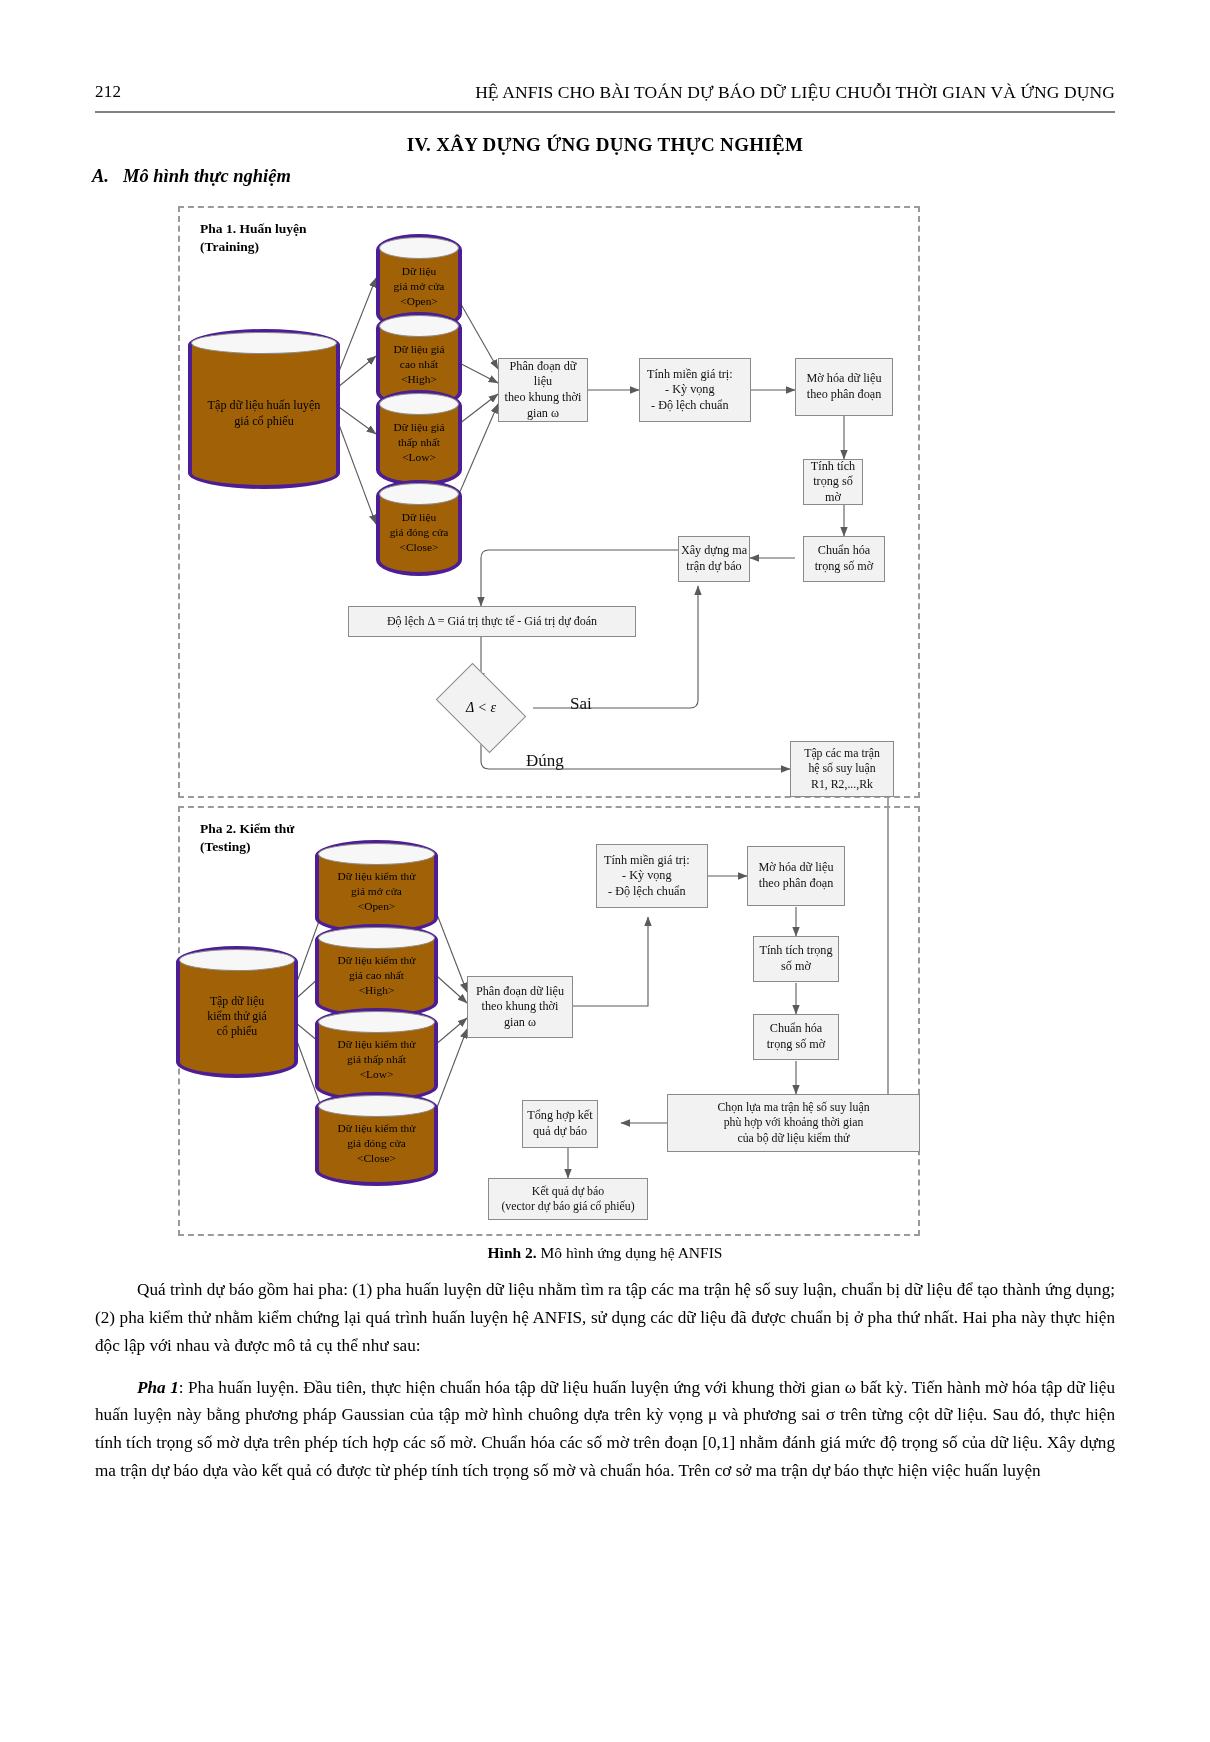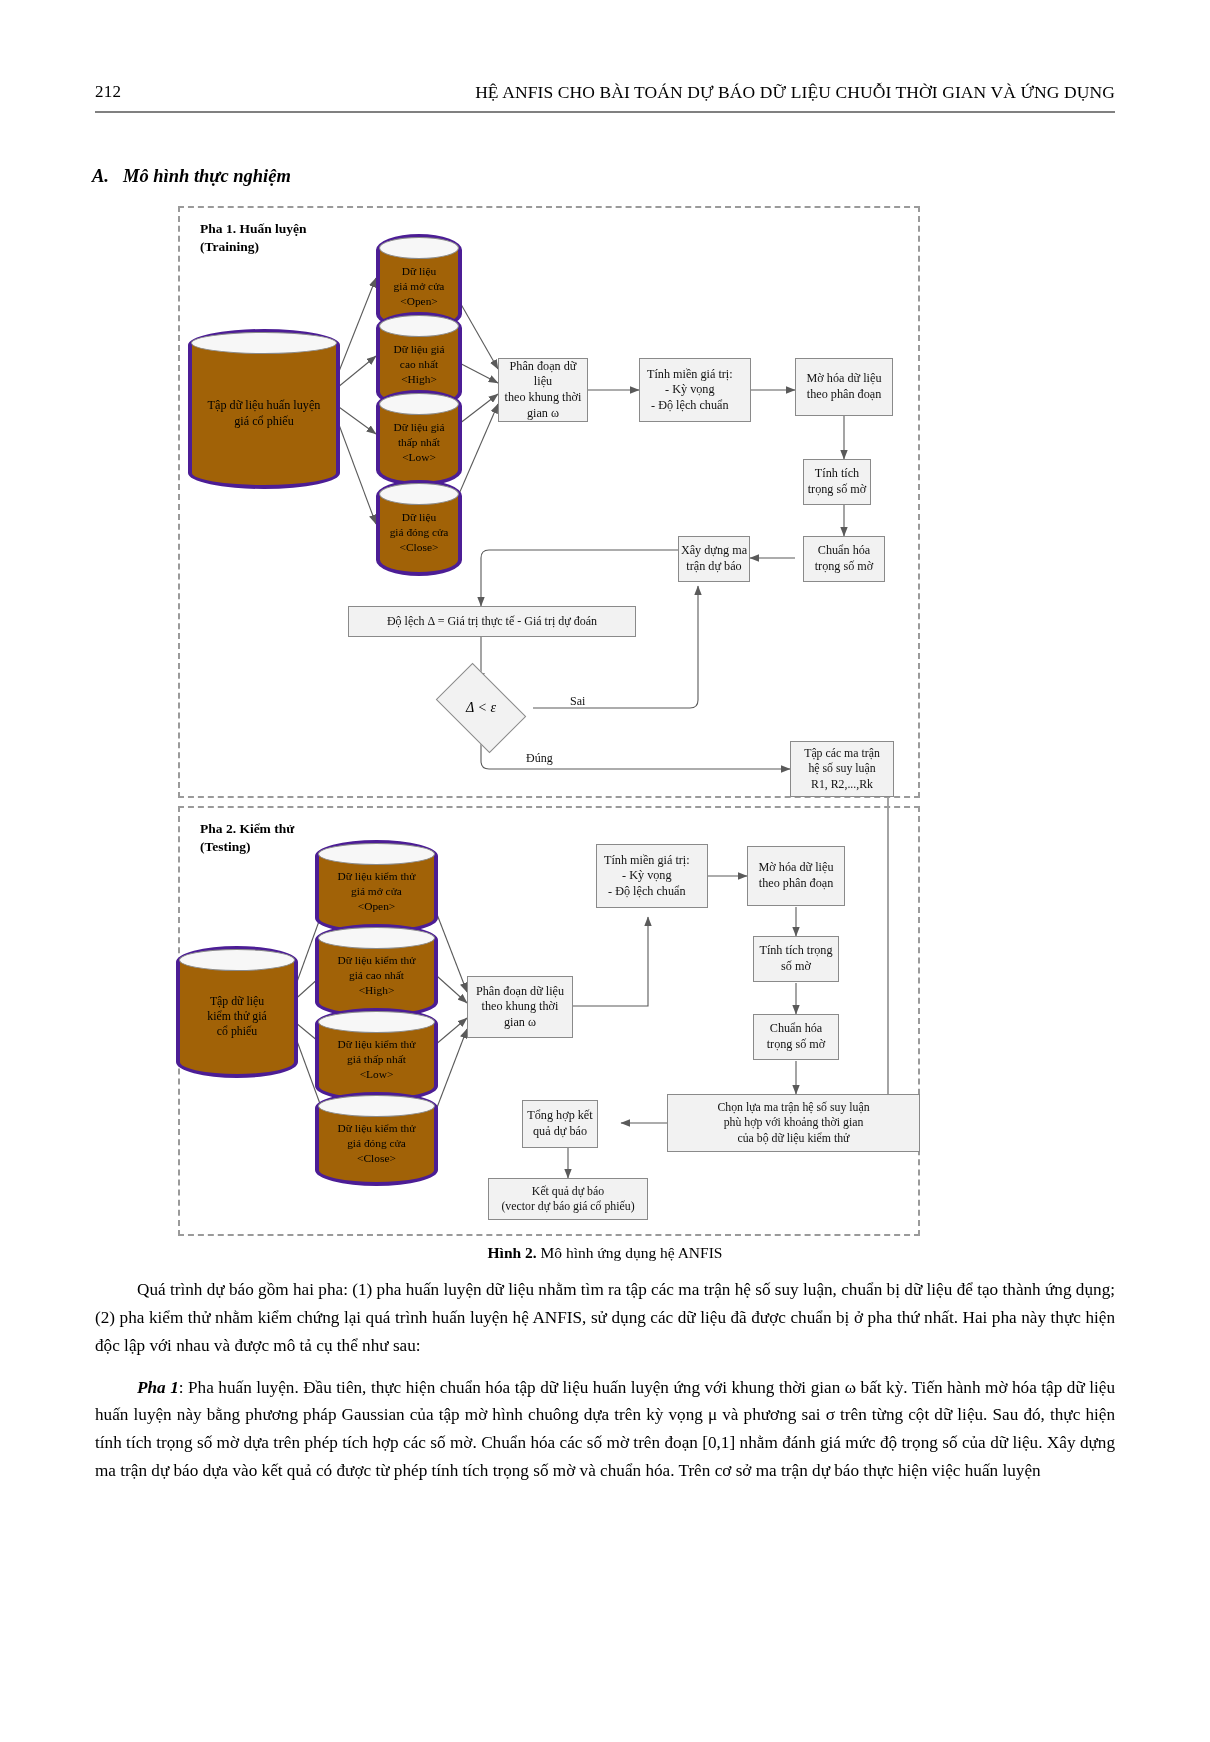--- a/index.html
+++ b/index.html
@@ -45,21 +45,21 @@
     border:1px solid #8a8a8a;border-radius:50%;background:#f7f7f7;box-sizing:border-box;}
   .cyl .cap{position:absolute;left:0;right:0;top:0;bottom:0;display:flex;align-items:center;
     justify-content:center;text-align:center;font-size:12.2px;line-height:1.3;padding-top:9px;}
 
   .diamond{position:absolute;}
   .diamond .shape{position:absolute;inset:0;background:#f2f2f2;border:1px solid #8a8a8a;
     transform:rotate(45deg);box-sizing:border-box;}
   .diamond .lbl{position:absolute;inset:0;display:flex;align-items:center;justify-content:center;
     font-size:14px;font-style:italic;font-family:"Liberation Serif",serif;}
 
-  .edgelabel{position:absolute;font-size:12px;color:#111;}
+  .edgelabel{position:absolute;font-size:17px;color:#111;}
 
   
   .caption{position:absolute;left:0;right:0;top:1230px;text-align:center;font-size:15.5px;}
   .caption b{font-weight:bold;}
   .body{position:absolute;left:95px;top:1262px;width:1020px;
     font-size:17.2px;line-height:1.62;text-align:justify;}
   .body p{margin:0 0 2px 0;text-indent:42px;}
   .body p.gap{margin-top:14px;}
   .body i{font-style:italic;}
   .body b{font-weight:bold;}
@@ -68,20 +68,21 @@
 <body>
 
 <div class="page">
 
   <div class="runhead">
     <span class="pageno">212</span>
     <span class="title">HỆ ANFIS CHO BÀI TOÁN DỰ BÁO DỮ LIỆU CHUỖI THỜI GIAN VÀ ỨNG DỤNG</span>
   </div>
   <div class="rule"></div>
 
+  <div class="sec-title">IV. XÂY DỰNG ỨNG DỤNG THỰC NGHIỆM</div>
   <div class="sub-head">
     <span class="letter">A.</span><span>Mô hình thực nghiệm</span>
   </div>
 
   <div class="figure">
 
     <svg class="wires" viewBox="0 0 742 1030">
       <defs>
         <marker id="ah" markerWidth="9" markerHeight="7" refX="8.5" refY="3.5" orient="auto">
           <polygon points="0 0, 9 3.5, 0 7" fill="#5a5a5a"></polygon>
@@ -181,21 +182,21 @@
     </div>
 
     <div class="node box" style="left:320px;top:152px;width:90px;height:64px;white-space:pre-line;">Phân đoạn dữ liệu
 theo khung thời
 gian ω</div>
     <div class="node box lefttext" style="left:461px;top:152px;width:112px;height:64px;white-space:pre-line;">Tính miền giá trị:
 - Kỳ vọng
 - Độ lệch chuẩn</div>
     <div class="node box" style="left:617px;top:152px;width:98px;height:58px;white-space:pre-line;">Mờ hóa dữ liệu
 theo phân đoạn</div>
-    <div class="node box" style="left:625px;top:253px;width:68px;height:46px;white-space:pre-line;">Tính tích
+    <div class="node box" style="left:625px;top:253px;width:60px;height:46px;white-space:pre-line;">Tính tích
 trọng số mờ</div>
     <div class="node box" style="left:625px;top:330px;width:82px;height:46px;white-space:pre-line;">Chuẩn hóa
 trọng số mờ</div>
     <div class="node box" style="left:500px;top:330px;width:72px;height:46px;white-space:pre-line;">Xây dựng ma
 trận dự báo</div>
     <div class="node box" style="left:170px;top:400px;width:288px;height:31px;font-size:12px;">Độ lệch Δ  = Giá trị thực tế - Giá trị dự đoán</div>
 
     <div class="diamond" style="left:265px;top:476px;width:76px;height:52px;">
       <div class="shape"></div>
       <div class="lbl">Δ &lt; ε</div>

